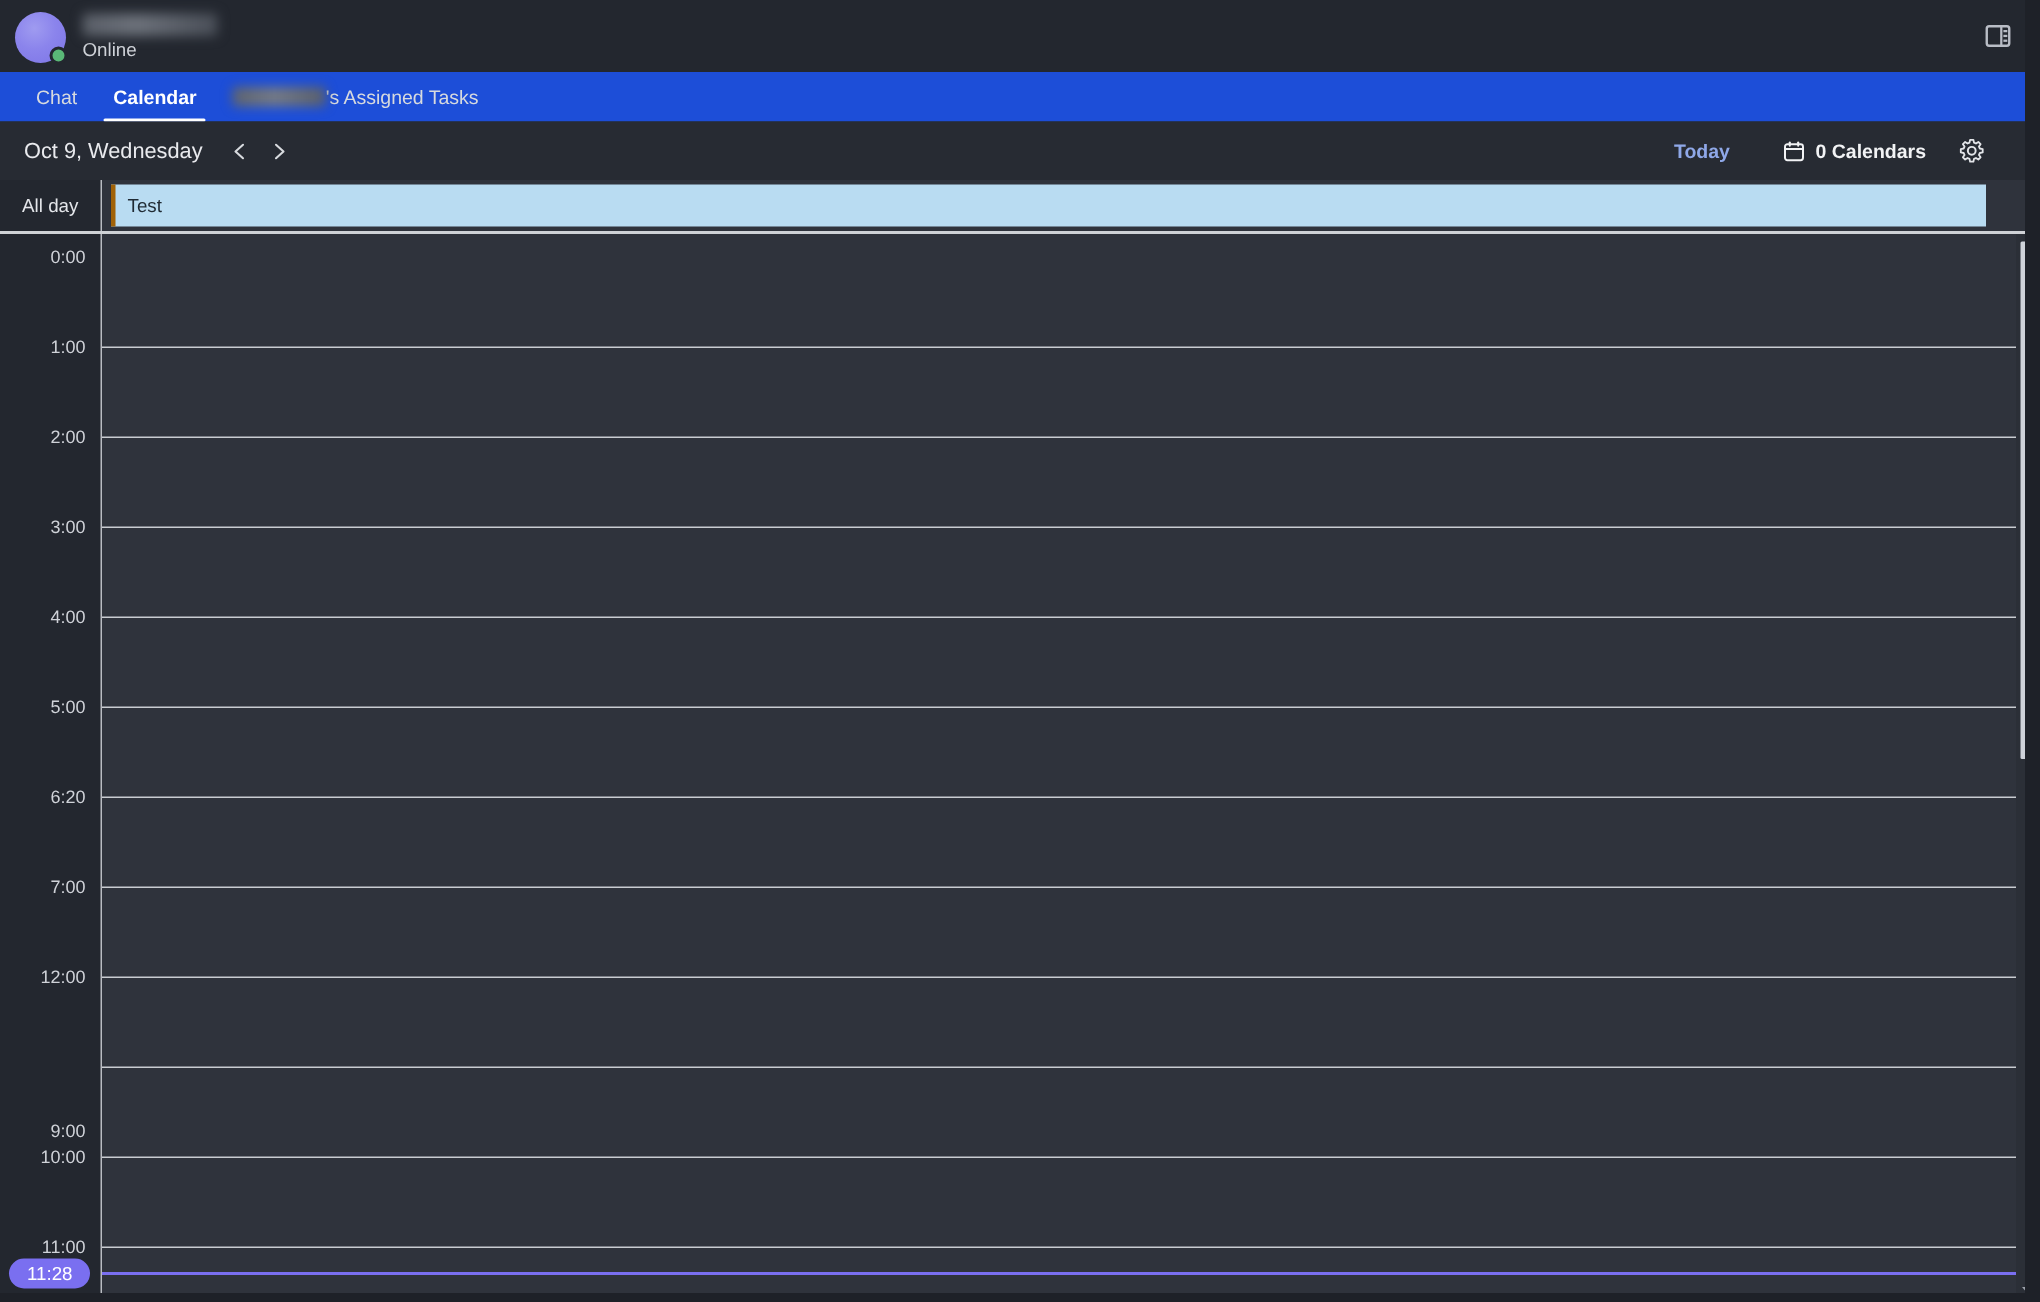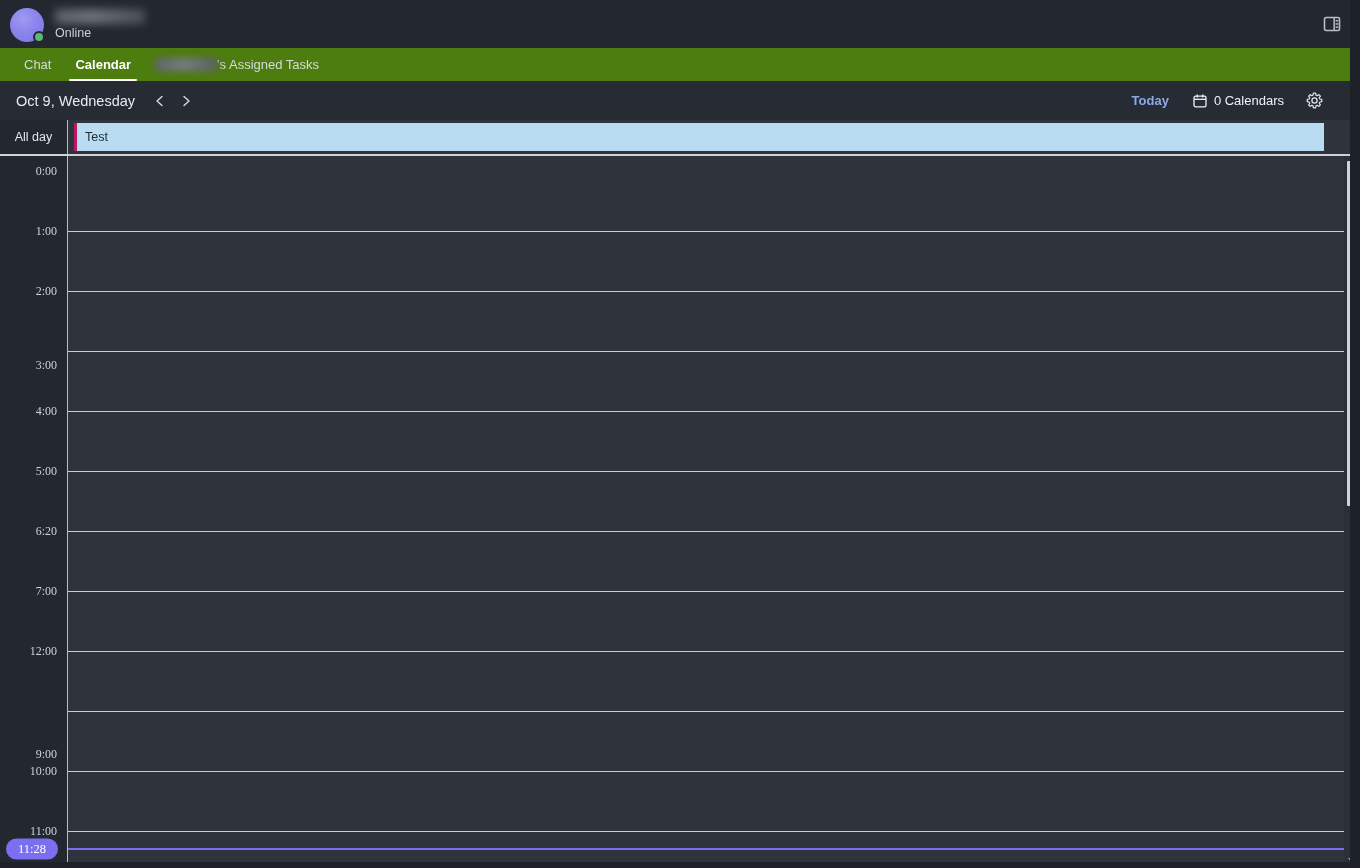--- a/index.html
+++ b/index.html
@@ -77,21 +77,21 @@
     display: flex; align-items: center; justify-content: center;
     cursor: pointer;
   }
   .panel-toggle svg { display: block; }
 
   
   .tabstrip {
     position: relative;
     height: 33px;
     flex: 0 0 33px;
-    background: #4d7c0f;
+    background: #1d4ed8;
     display: flex;
     align-items: flex-end;
     padding-left: 12px;
     gap: 0;
   }
   .tab {
     position: relative;
     font-size: 13px;
     color: #d7dade;
     padding: 0 12px 9px 12px;
@@ -143,28 +143,28 @@
     color: #d7dade;
   }
   .nav-btn svg { display: block; }
   .toolbar-spacer { flex: 1 1 auto; }
   .today-btn {
     font-size: 13px;
     font-weight: bold;
     color: #8fa8e8;
     cursor: pointer;
     padding: 4px 6px;
-    margin-right: 14px;
+    margin-right: 26px;
   }
   .calendars-btn {
     display: flex;
     align-items: center;
     gap: 7px;
     font-size: 13px;
-    font-weight: normal;
+    font-weight: bold;
     color: #f2f3f5;
     cursor: pointer;
     padding: 4px 4px;
     margin-right: 14px;
   }
   .gear-btn {
     width: 24px; height: 24px;
     display: flex; align-items: center; justify-content: center;
     cursor: pointer;
     margin-right: 22px;
@@ -192,21 +192,21 @@
   }
   .allday-events {
     position: relative;
     flex: 1 1 auto;
     padding: 3px 36px 3px 6px;
     background: #2f333c;
   }
   .allday-event {
     height: 100%;
     background: #b9dcf2;
-    border-left: 3px solid #be185d;
+    border-left: 3px solid #a16207;
     color: #1f2a33;
     font-size: 12.5px;
     display: flex;
     align-items: center;
     padding-left: 8px;
     cursor: pointer;
     overflow: hidden;
     white-space: nowrap;
   }
 
@@ -217,21 +217,20 @@
     display: flex;
     background: #2f333c;
     overflow: hidden;
   }
   .time-gutter {
     position: relative;
     width: 68px;
     flex: 0 0 68px;
     background: #23272f;
     border-right: 1px solid #b9bcc2;
-    font-family: Liberation Serif, serif;
   }
   .hour-label {
     position: absolute;
     right: 10px;
     font-size: 12px;
     color: #cfd2d8;
     transform: translateY(-50%);
     white-space: nowrap;
   }
   .grid-area {
@@ -390,21 +389,21 @@
     <div class="allday-events">
       <div class="allday-event">Test</div>
     </div>
   </div>
 
   <div class="grid-body">
     <div class="time-gutter" id="time-gutter">
         <div class="hour-label" style="top: 15px;">0:00</div>
         <div class="hour-label" style="top: 75px;">1:00</div>
         <div class="hour-label" style="top: 135px;">2:00</div>
-        <div class="hour-label" style="top: 209px;">3:00</div>
+        <div class="hour-label" style="top: 195px;">3:00</div>
         <div class="hour-label" style="top: 255px;">4:00</div>
         <div class="hour-label" style="top: 315px;">5:00</div>
         <div class="hour-label" style="top: 375px;">6:20</div>
         <div class="hour-label" style="top: 435px;">7:00</div>
         <div class="hour-label" style="top: 495px;">12:00</div>
         <div class="hour-label" style="top: 555px; margin-top: 43px;">9:00</div>
         <div class="hour-label" style="top: 615px; margin-left: 44px;">10:00</div>
         <div class="hour-label" style="top: 675px;">11:00</div>
         <div class="now-badge" style="top: 693px;">11:28</div>
       </div>

